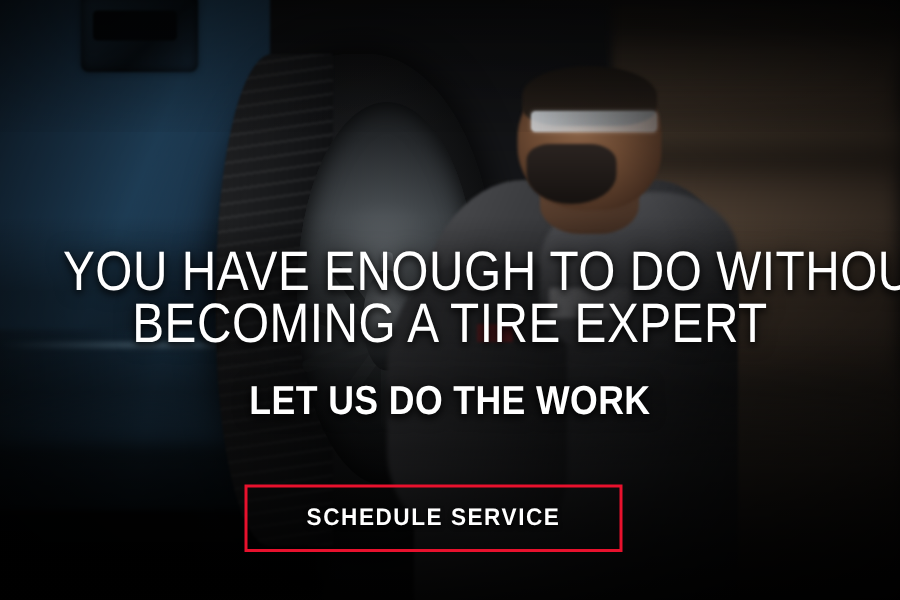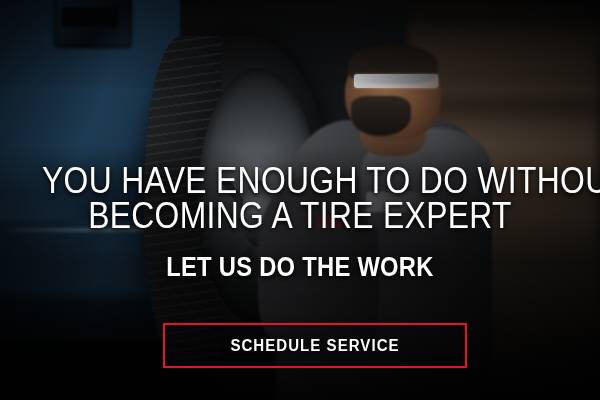--- a/index.html
+++ b/index.html
@@ -282,21 +282,21 @@
     line-height:30px;
     letter-spacing:.3px;
     text-shadow:0 2px 5px rgba(0,0,0,.92), 0 0 12px rgba(0,0,0,.7);
   }
   .subheadline span{ display:inline-block; transform:scaleX(.88); white-space:nowrap; }
 
   
   .cta-button{
     position:absolute;
     left:163px; top:323px;
-    width:304px; height:45px;
+    width:252px; height:45px;
     border:2px solid #e8112d;
     background:transparent;
     display:flex; align-items:center; justify-content:center;
     cursor:pointer;
   }
   .cta-label{
     font-family:"Liberation Sans", sans-serif;
     font-weight:bold;
     font-size:16px;
     color:#ffffff;

